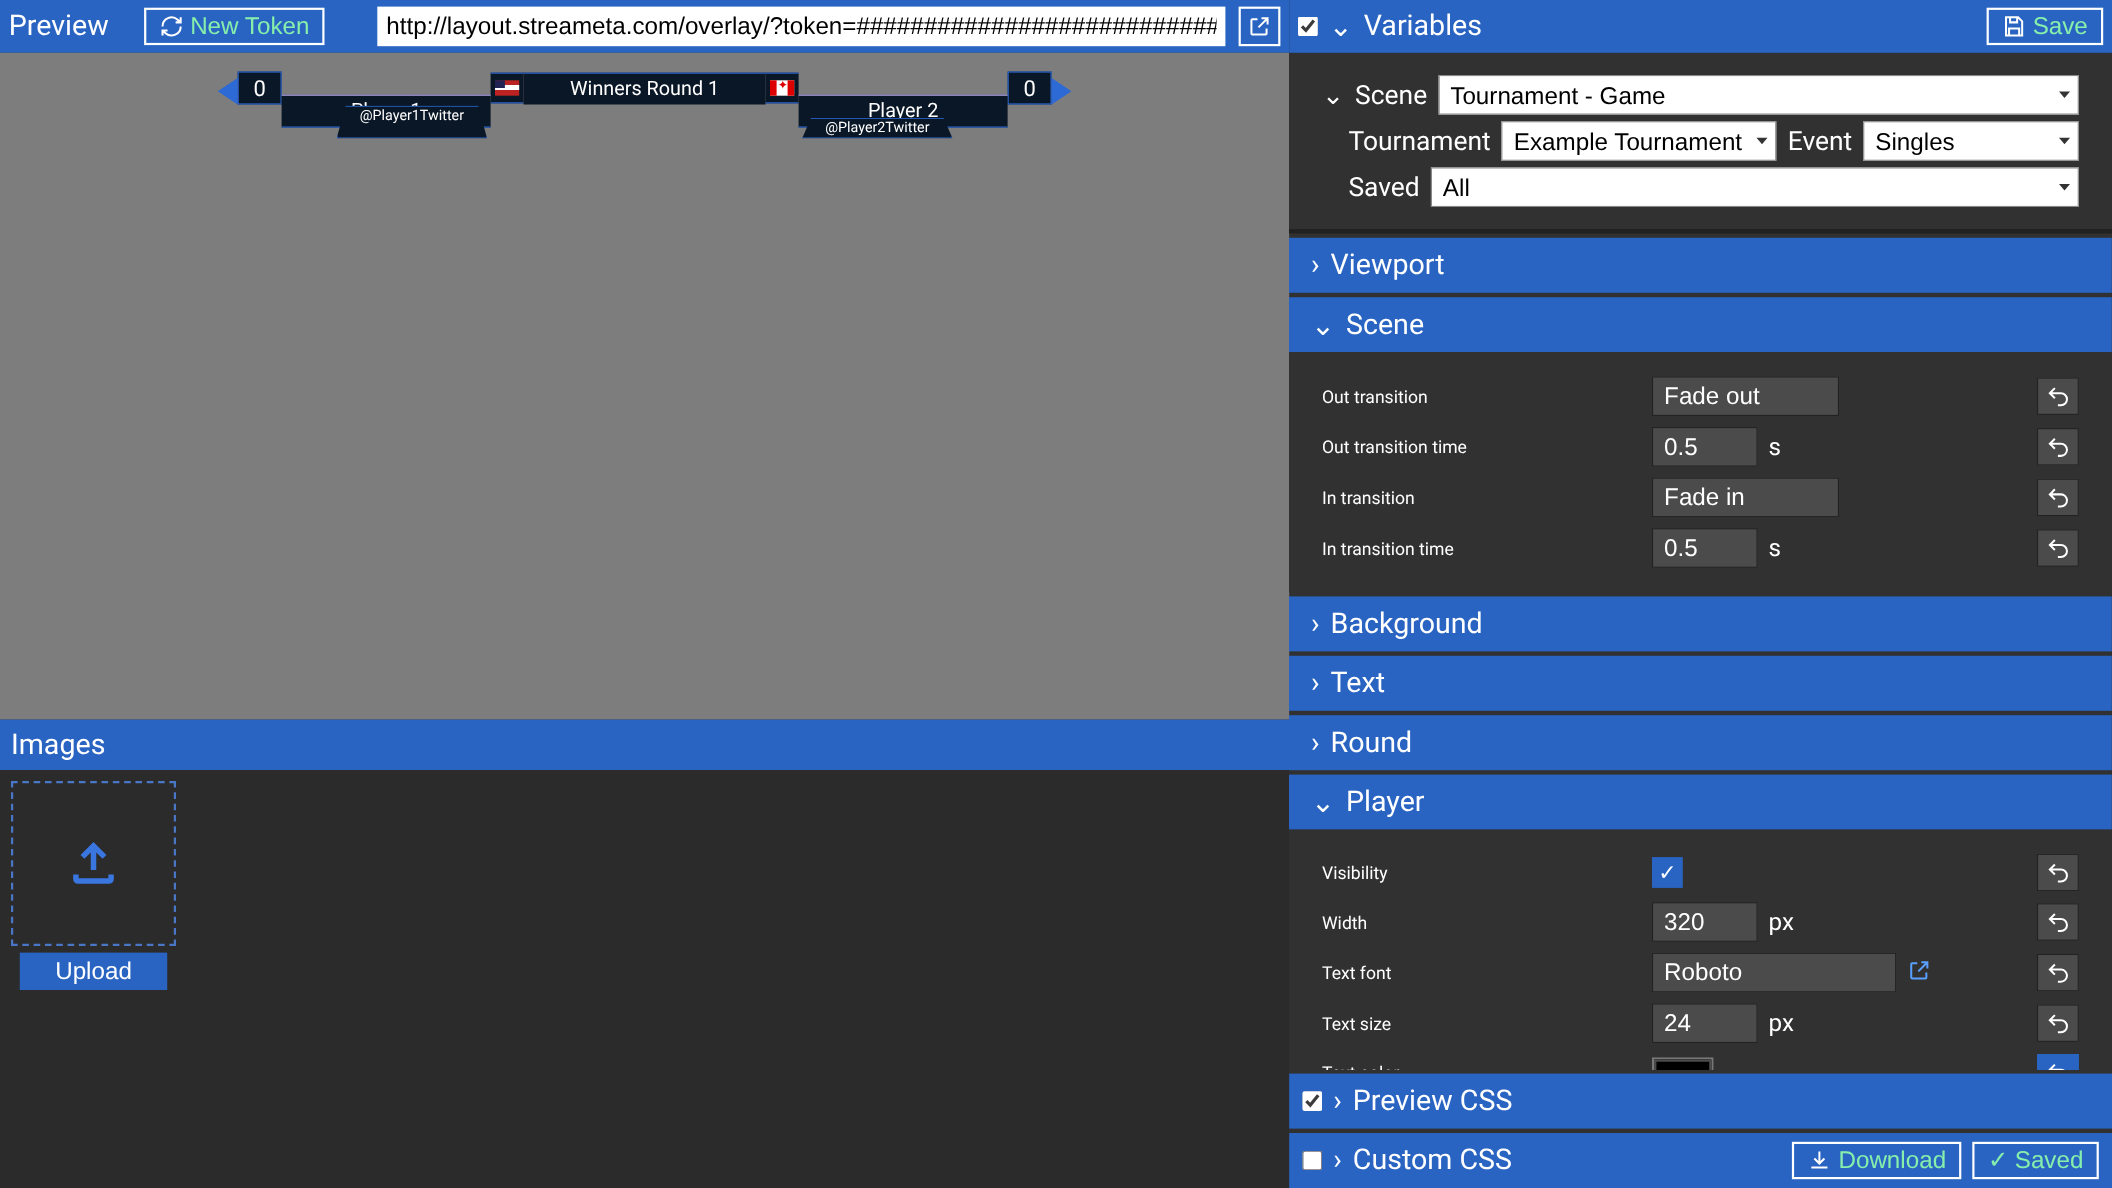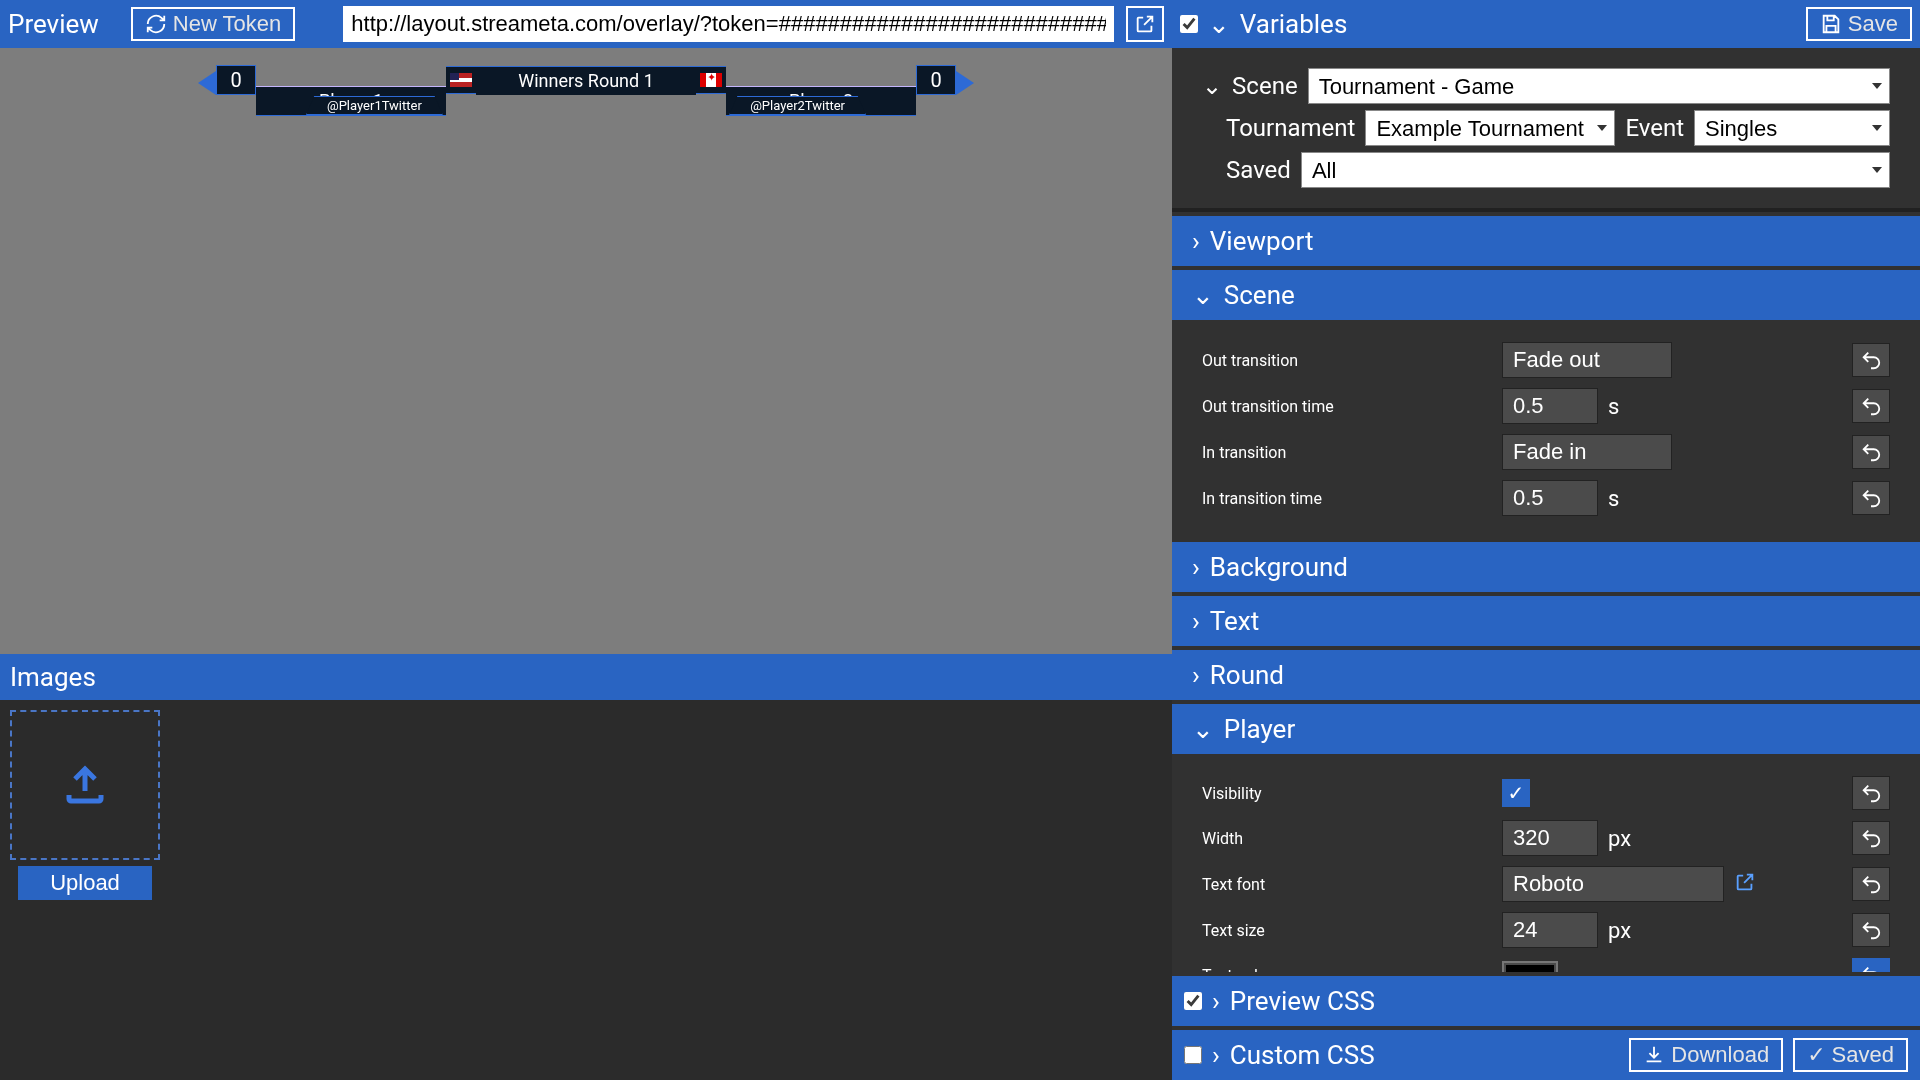--- a/index.html
+++ b/index.html
@@ -2,39 +2,39 @@
 <html><head>
 <meta charset="utf-8">
 <style>
 * { box-sizing: border-box; margin: 0; padding: 0; }
 html, body { width: 1920px; height: 1080px; overflow: hidden; font-family: -apple-system, "Segoe UI", Roboto, Arial, sans-serif; background: #2b2b2b; color: #fff; font-size: 20px; }
 .app { display: flex; width: 100%; height: 100%; }
 .left { flex: 1; display: flex; flex-direction: column; min-width: 0; }
 .right { width: 748px; display: flex; flex-direction: column; background: #313131; }
 .topbar { background: #2964c2; height: 48px; display: flex; align-items: center; padding: 0 8px; gap: 14px; }
 .preview-label { color: #fff; font-size: 26px; margin-right: 18px; }
-.btn { background: transparent; border: 2px solid #fff; color: #e5e5e5; font-size: 22px; padding: 2px 12px; display: inline-flex; align-items: center; gap: 6px; cursor: pointer; }
+.btn { background: transparent; border: 2px solid #fff; color: #86efac; font-size: 22px; padding: 2px 12px; display: inline-flex; align-items: center; gap: 6px; cursor: pointer; }
 .url-input { flex: 1; min-width: 0; background: #fff; color: #000; font-size: 22px; height: 36px; padding: 16px 8px; border: none; }
 .ext-btn { background: #2964c2; border: 2px solid #fff; width: 38px; height: 36px; display: flex; align-items: center; justify-content: center; cursor: pointer; margin-left: -2px; }
 .preview-area { flex: 1; background: #7d7d7d; position: relative; }
 .overlay-sb { position: absolute; top: 18px; left: 50%; transform: translateX(-50%); width: 740px; font-family: Roboto, Arial, sans-serif; }
 .sb-row { display: flex; align-items: center; height: 28px; }
 .sb-score { width: 40px; background: #0a1726; color: #fff; text-align: center; font-size: 20px; line-height: 28px; border: 1px solid #2d6ad6; }
 .sb-player { width: 190px; background: #0a1726; color: #fff; text-align: center; font-size: 18px; line-height: 28px; position: relative; border-top: 1px solid #c4b5fd; border-bottom: 1px solid #2d6ad6; margin-top: 41px; }
 .sb-round { width: 220px; background: #0a1726; color: #fff; text-align: center; font-size: 18px; line-height: 28px; border-top: 1px solid #2d6ad6; }
 .sb-flag { width: 30px; background: #0a1726; display: flex; align-items: center; justify-content: center; height: 28px; border-top: 1px solid #2d6ad6; border-bottom: 1px solid #2d6ad6; }
 .flag-us, .flag-ca { width: 22px; height: 14px; display: block; }
 .flag-us { background: linear-gradient(#b22 0 33%, #fff 33% 66%, #b22 66%); position: relative; }
 .flag-us::after { content: ""; position: absolute; left: 0; top: 0; width: 9px; height: 7px; background: #225; }
 .flag-ca { background: #fff; border-left: 6px solid #d00; border-right: 6px solid #d00; position: relative; }
 .flag-ca::after { content: "✦"; color: #d00; position: absolute; left: 1px; top: -2px; font-size: 11px; }
 .sb-sub { display: flex; justify-content: space-between; margin-top: 2px; }
 .sb-tw { font-size: 13px; color: #fff; background: #0a1726; padding: 1px 20px; border: 1px solid #2d6ad6; clip-path: polygon(6% 0, 94% 0, 100% 100%, 0 100%); }
 .sb-sub .sb-tw:first-child { margin-left: 90px; }
-.sb-sub .sb-tw:last-child { margin-right: 90px; }
+.sb-sub .sb-tw:last-child { margin-right: 90px; margin-top: 11px; }
 .sb-wing-l { position: absolute; left: -18px; top: 5px; width: 0; height: 0; border-top: 12px solid transparent; border-bottom: 12px solid transparent; border-right: 18px solid #2d6ad6; }
 .sb-wing-r { position: absolute; right: -18px; top: 5px; width: 0; height: 0; border-top: 12px solid transparent; border-bottom: 12px solid transparent; border-left: 18px solid #2d6ad6; }
 .images-bar { background: #2964c2; height: 46px; display: flex; align-items: center; padding: 12px 10px; font-size: 26px; }
 .images-body { background: #2b2b2b; flex: 0 0 auto; padding: 10px; height: 380px; }
 .upload-tile { width: 150px; height: 150px; border: 2px dashed #4a76c6; display: flex; align-items: center; justify-content: center; color: #3a76e0; }
 .upload-btn { background: #2964c2; color: #fff; border: none; width: 134px; margin: 6px 8px; padding: 4px 0; font-size: 22px; cursor: pointer; }
 .right-top { background: #2964c2; height: 48px; display: flex; align-items: center; padding: 0 8px; gap: 10px; }
 .chk { width: 18px; height: 18px; accent-color: #fff; }
 .right-top-label { font-size: 26px; }
 .save-btn { margin-left: auto; }

